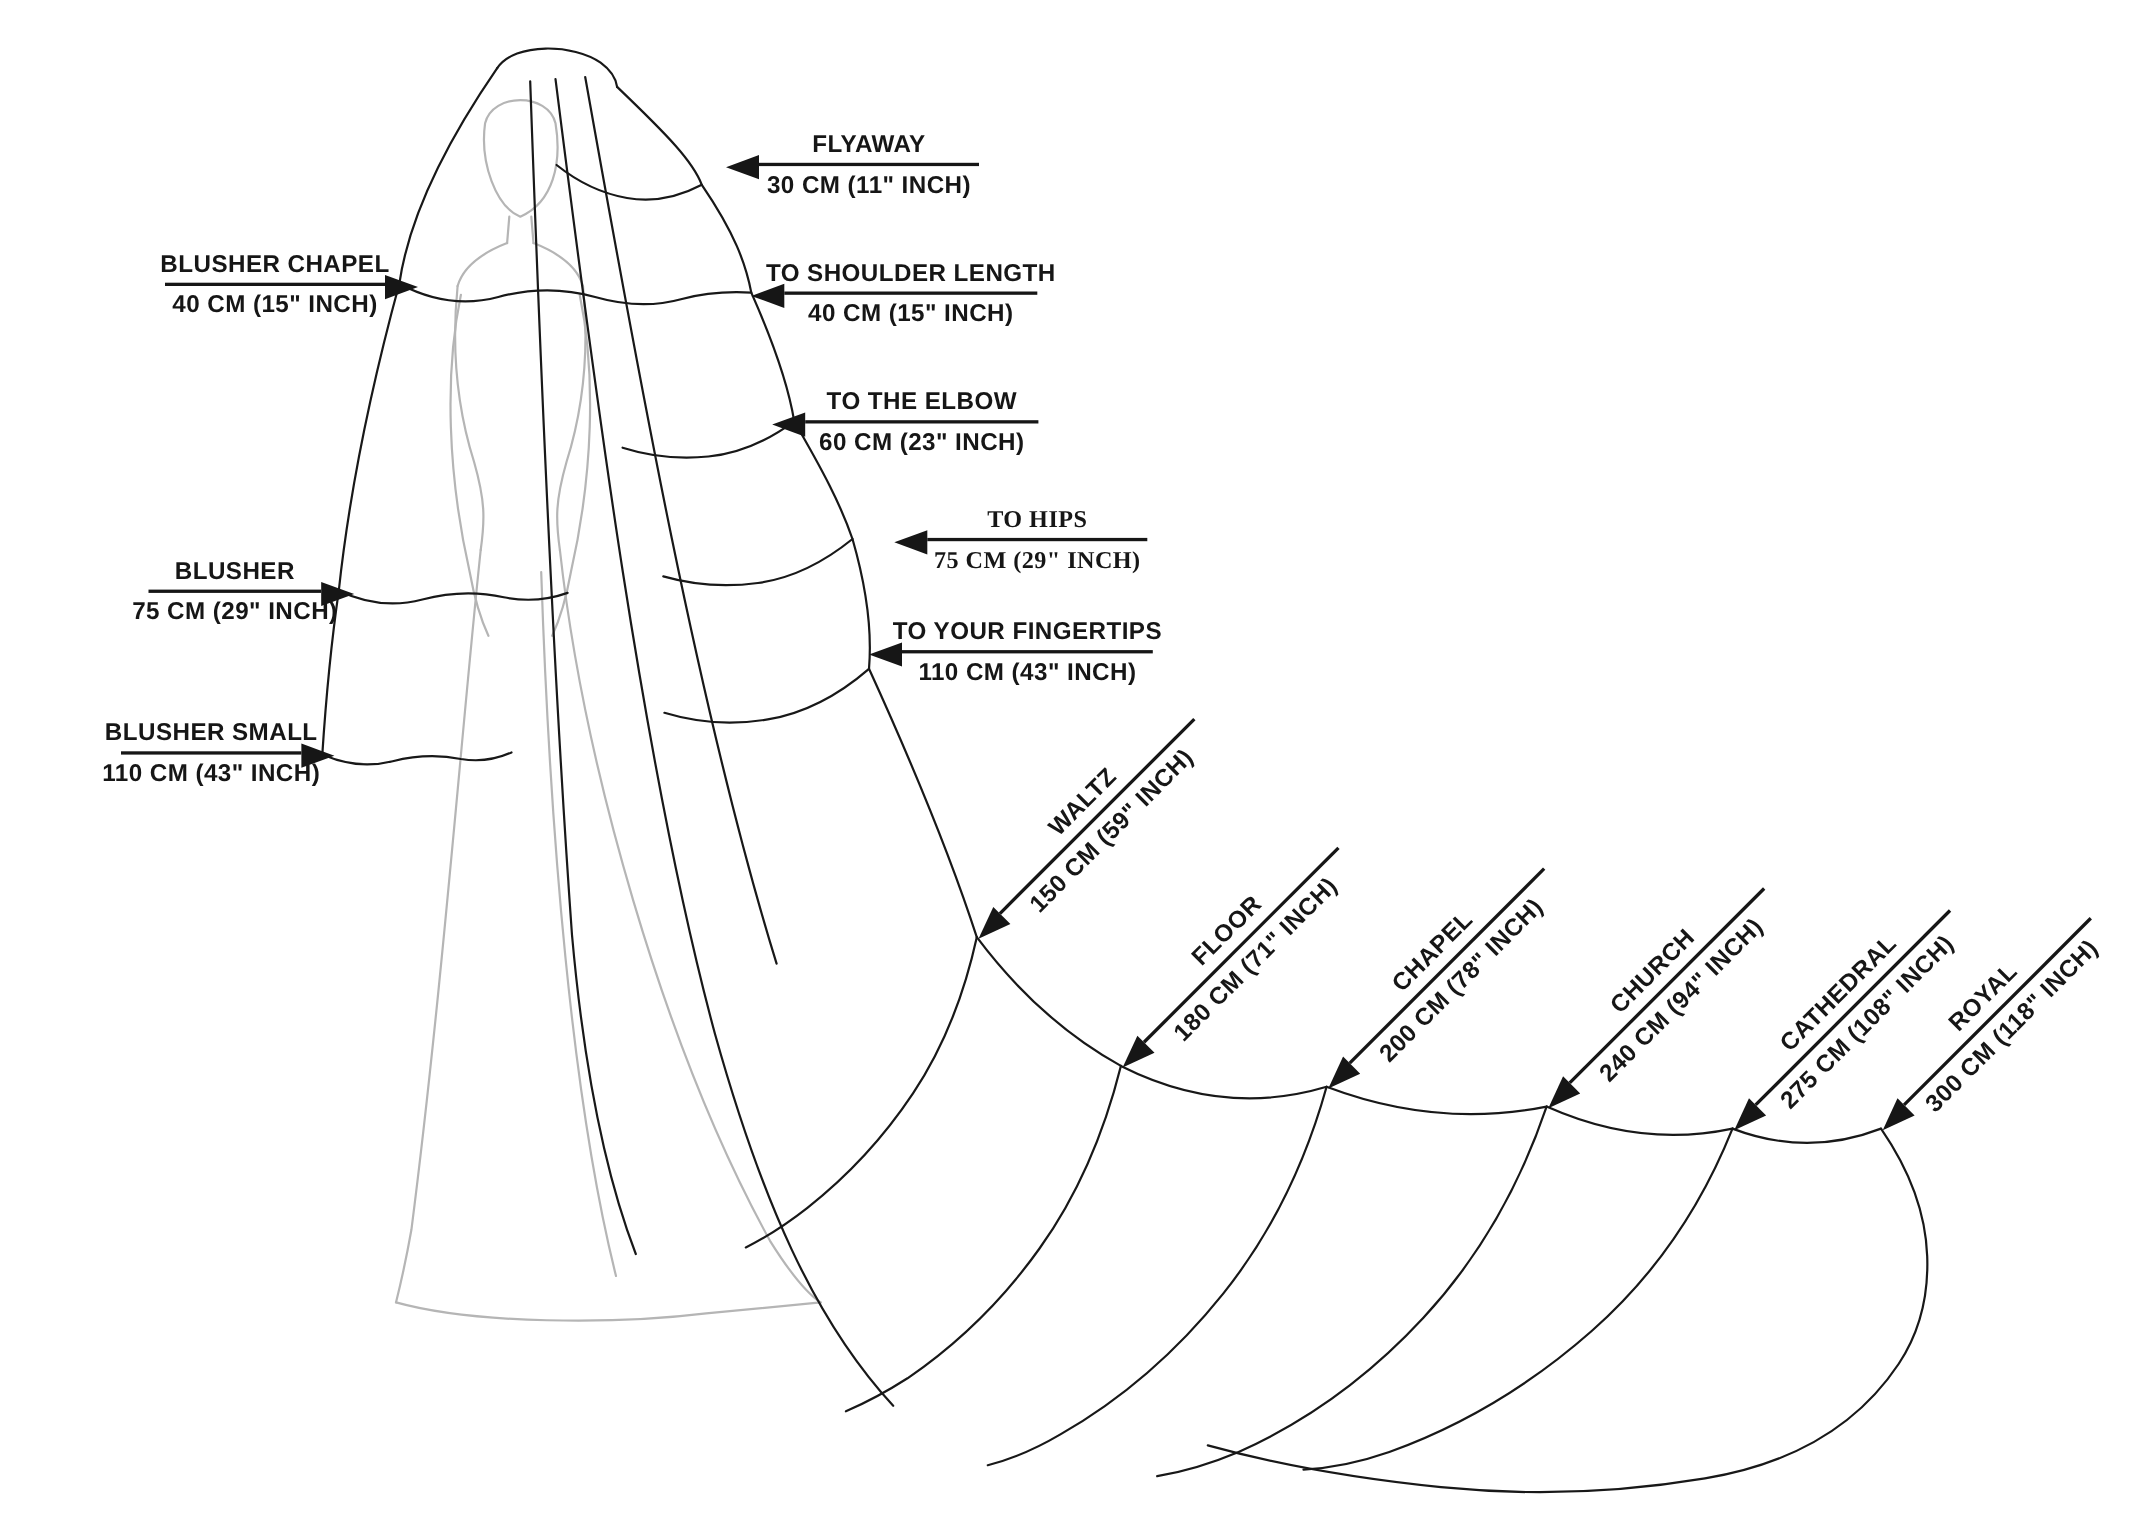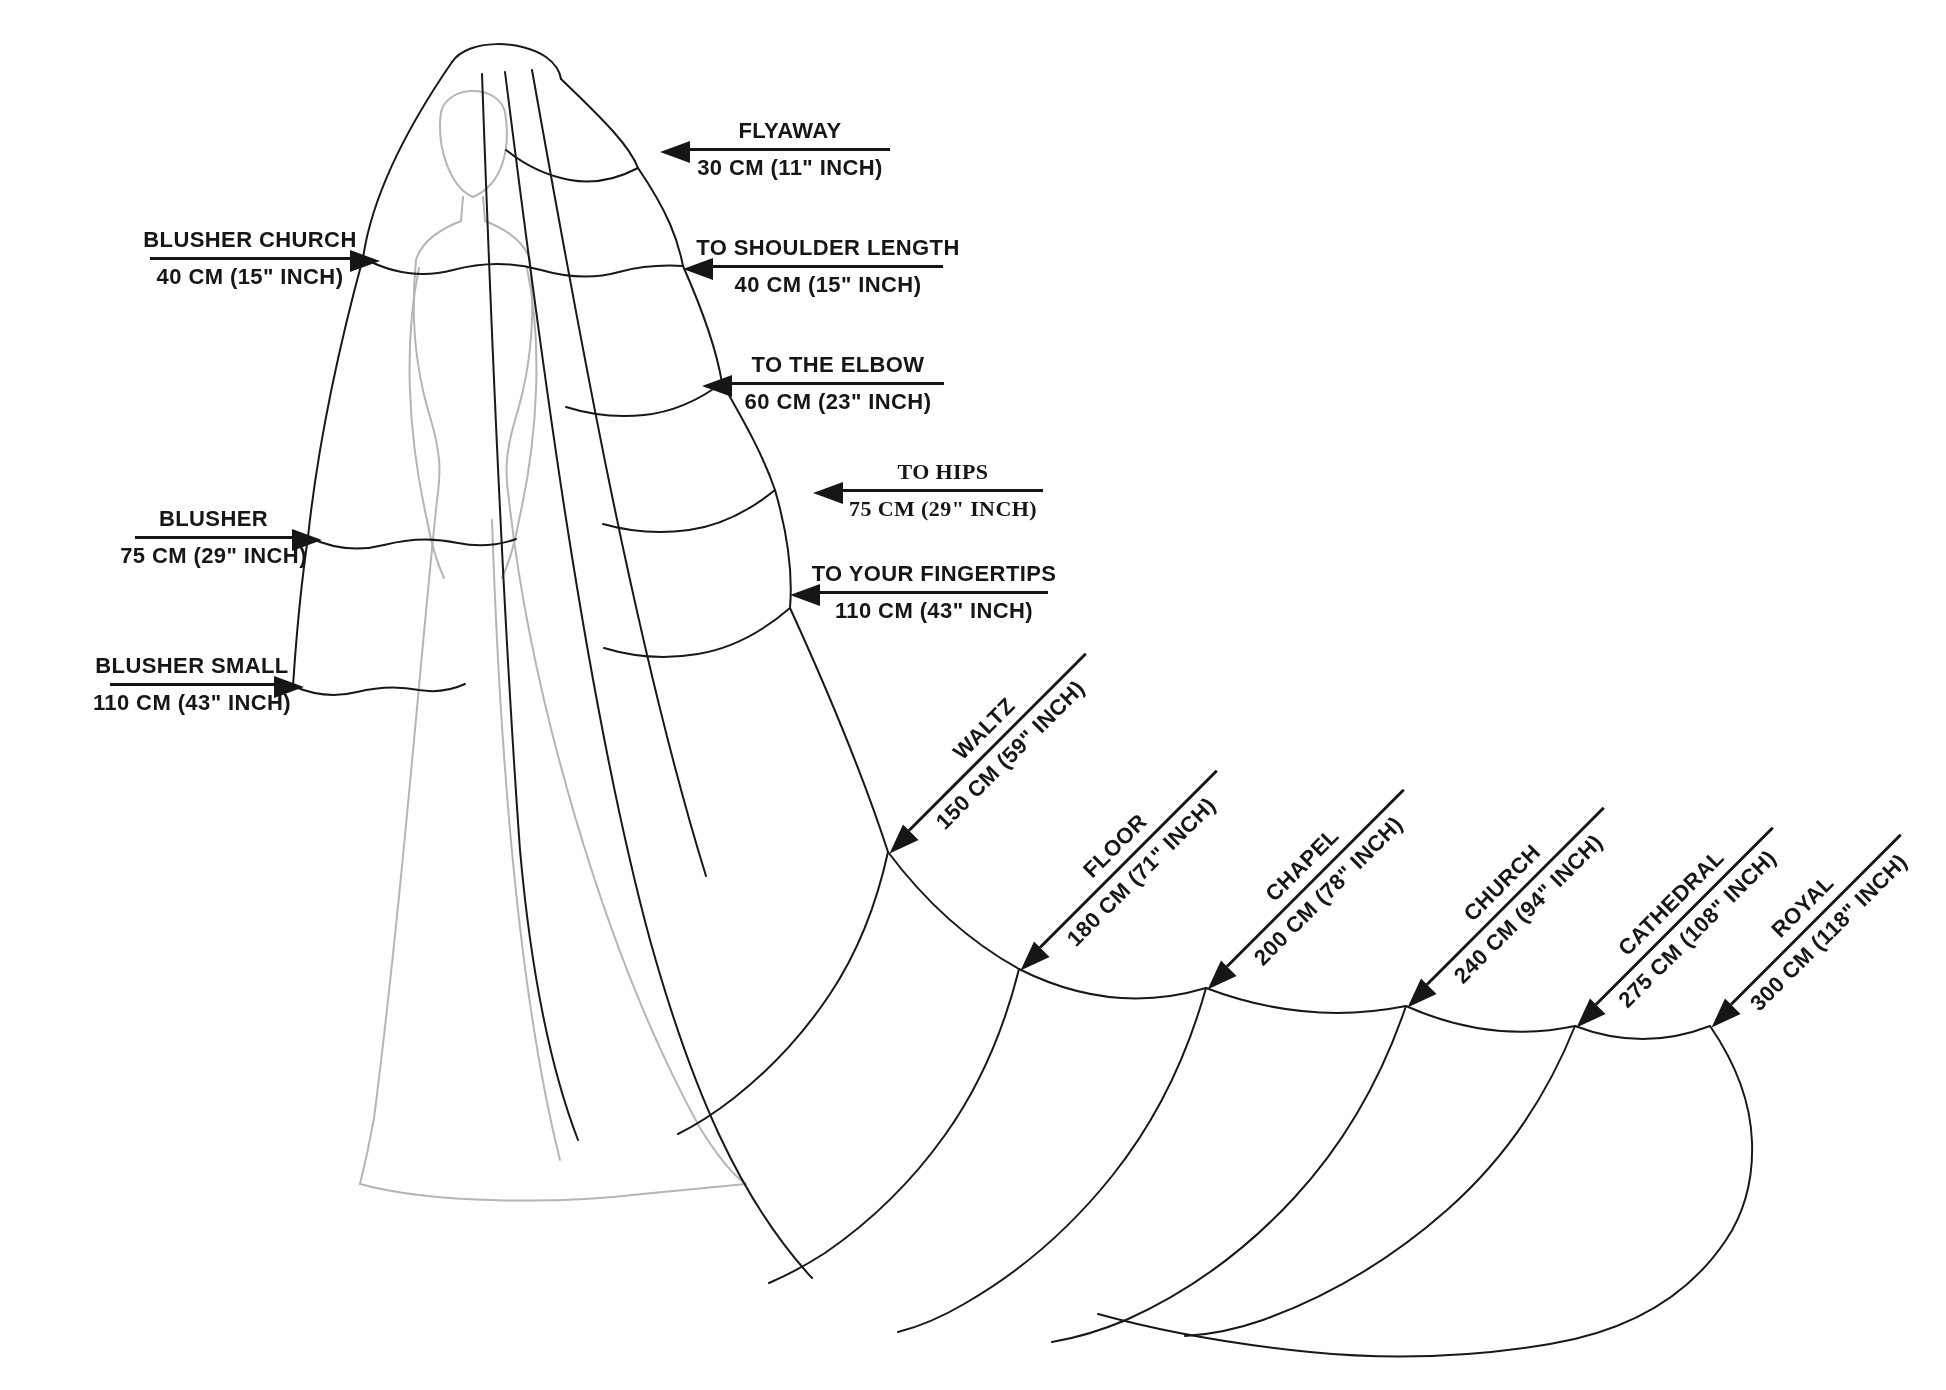--- a/index.html
+++ b/index.html
@@ -67,21 +67,21 @@
       <path d="M 1575,1026 q -44,110 -128,184 q -84,74 -184,110 q -40,14 -78,16"></path>
       <path d="M 1575,1026 Q 1643,1052 1710,1026"></path>
       <path d="M 1710,1026 q 40,58 42,116 q 2,56 -26,98 q -56,84 -176,104 q -120,20 -240,8 q -118,-12 -212,-38"></path>
       <path d="M 505,72 C 540,350 585,700 650,940 C 692,1090 740,1200 812,1278"></path>
       <path d="M 532,70 C 580,340 636,650 706,876"></path>
       <path d="M 482,74 C 490,300 502,600 520,850 C 530,962 548,1062 578,1140"></path>
     </g>
   </svg>
 
   <div class="hlabel" style="left:150px;top:227px;width:200px;">
-    <div class="lbl-name">BLUSHER CHURCH</div>
+    <div class="lbl-name">BLUSHER CHAPEL</div>
     <div class="lbl-rule">
         <i class="ah ah-right"></i>
       </div>
     <div class="lbl-meas">40 CM (15" INCH)</div>
   </div>
   <div class="hlabel" style="left:135px;top:506px;width:157px;">
     <div class="lbl-name">BLUSHER</div>
     <div class="lbl-rule">
         <i class="ah ah-right"></i>
       </div>

